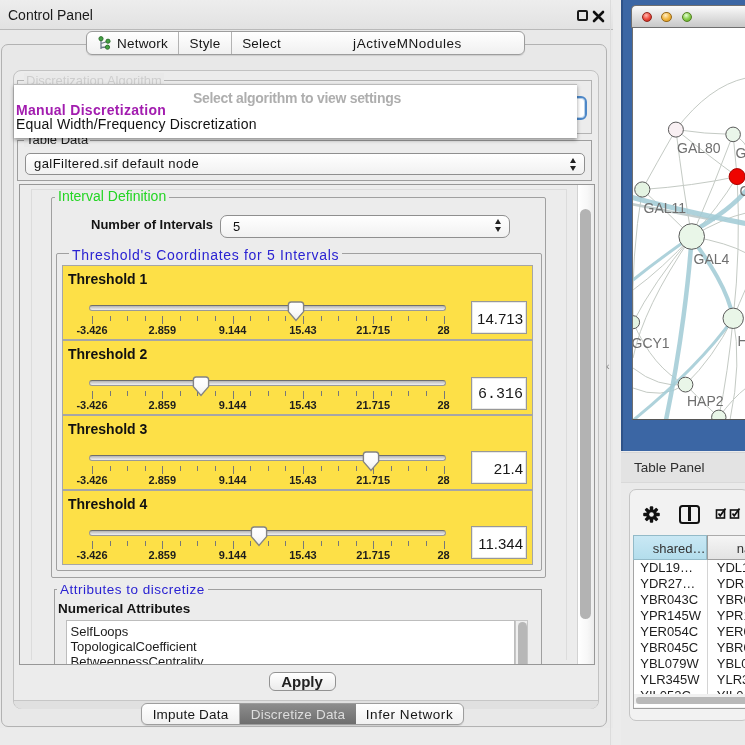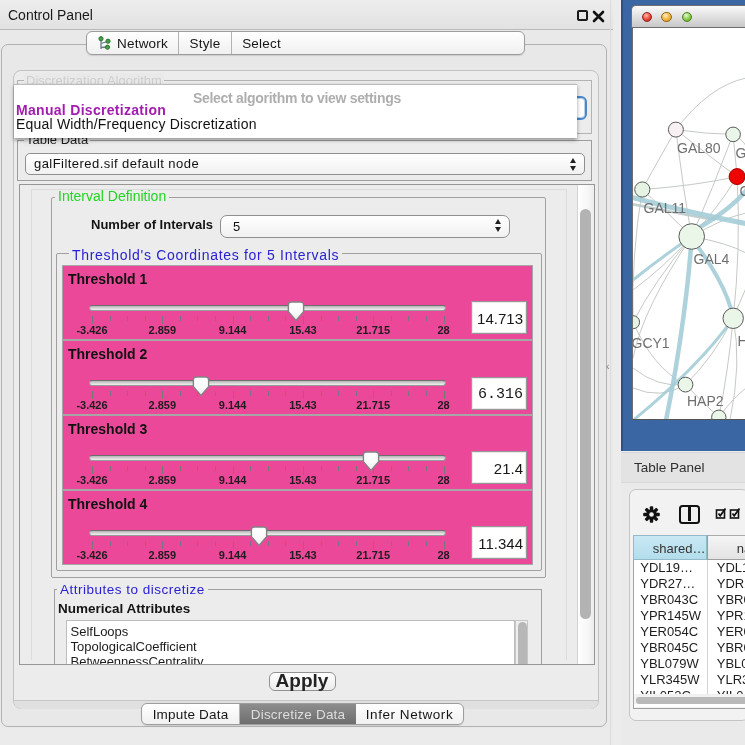--- a/index.html
+++ b/index.html
@@ -9,21 +9,21 @@
 .grpt{position:absolute;font-size:13px;line-height:13px;padding:0 3px;background:#ececec;}
 .combo{position:absolute;border:1px solid #8f8f8f;border-radius:5px;background:linear-gradient(#ffffff,#f1f1f1);}
 .cbt{position:absolute;font-size:13px;color:#111;}
 .spin{position:absolute;width:7px;}
 .spin .u{width:0;height:0;border-left:3.5px solid transparent;border-right:3.5px solid transparent;border-bottom:5px solid #222;margin-bottom:3px;}
 .spin .d{width:0;height:0;border-left:3.5px solid transparent;border-right:3.5px solid transparent;border-top:5px solid #222;}
 .tick{position:absolute;width:1px;background:#787878;}
 .slab{position:absolute;font-size:11px;font-weight:bold;color:#1d1d1d;transform:translateX(-50%);white-space:nowrap;}
 .vbox{position:absolute;left:408px;width:56px;height:33px;background:#fff;border:1px solid #989898;box-shadow:inset 0 0 0 1px #e8e8e8;}
 .vtxt{position:absolute;right:3px;top:2px;bottom:0;display:flex;align-items:center;font-size:15px;color:#181818;}
-.tpanel{position:absolute;left:62px;width:471px;height:75px;border:1px solid #a6a6a6;background:#ec4899;}
+.tpanel{position:absolute;left:62px;width:471px;height:75px;border:1px solid #a6a6a6;background:#fde047;}
 .tlabel{position:absolute;left:5px;top:5px;font-size:14px;font-weight:bold;color:#111;}
 .track{position:absolute;left:26px;width:357px;height:6px;top:38.5px;border:1px solid #999;border-top-color:#6e6e6e;border-radius:3px;background:linear-gradient(#b4b4b4,#d8d8d8 55%,#efefef);}
 .rowt{position:absolute;font-size:13px;line-height:16.1px;color:#1d1d1d;white-space:nowrap;}
 </style></head><body>
 <div class="abs" style="left:0;top:0;width:613px;height:30px;background:linear-gradient(#ededed,#e2e2e2);border-bottom:1px solid #b9b9b9;"></div>
 <div class="abs" style="left:8px;top:0;height:30px;display:flex;align-items:center;font-size:14px;color:#1a1a1a;">Control Panel</div>
 <div class="abs" style="left:577px;top:10px;width:11px;height:11px;border:2px solid #1a1a1a;border-radius:2px;"></div>
 <svg class="abs" style="left:591px;top:9px;" width="15" height="15">
     <path d="M3 3 L12 12 M12 3 L3 12" stroke="#111" stroke-width="2.6" stroke-linecap="round"></path>
   </svg>
@@ -32,20 +32,21 @@
 <div class="abs" style="left:13.5px;top:700px;width:584px;height:8.5px;background:#e0e0e0;border-top:1px solid #c6c6c6;border-radius:0 0 8px 8px;"></div>
 <div class="abs" style="left:86px;top:31px;width:439px;height:24px;border:1px solid #9d9d9d;border-radius:6px;background:linear-gradient(#ffffff,#f0f0f0);display:flex;overflow:hidden;box-shadow:0 1px 1px rgba(0,0,0,0.12);">
 <div class="seg" style="width:91px;"><svg width="15" height="17" viewBox="0 0 15 17" style="margin-right:5px;">
         <path d="M4 5 L4 14 M4 8.5 L10.5 6.5 M4 12.5 L10 12" stroke="#6b7b88" stroke-width="1.3" fill="none"></path>
         <circle cx="4" cy="3.7" r="2.1" fill="#43a143" stroke="#2a6b2a" stroke-width="0.9"></circle>
         <circle cx="11" cy="6.2" r="2.1" fill="#43a143" stroke="#2a6b2a" stroke-width="0.9"></circle>
         <circle cx="10.5" cy="12.2" r="2.1" fill="#43a143" stroke="#2a6b2a" stroke-width="0.9"></circle>
       </svg>Network</div>
 <div class="seg" style="width:53px;border-left:1px solid #b3b3b3;">Style</div>
 <div class="seg" style="width:60px;border-left:1px solid #b3b3b3;">Select</div>
+<div class="seg" style="flex:1;letter-spacing:0.55px;">jActiveMNodules</div>
 </div>
 <div class="abs" style="left:17px;top:80px;width:575px;height:54px;border:1px solid #b3b3b3;"></div>
 <div class="abs" style="left:24px;top:73px;font-size:13px;color:#cdcdcd;background:#e9e9e9;padding:0 2px;">Discretization Algorithm</div>
 <div class="abs" style="left:567px;top:96px;width:20px;height:24px;border:2px solid #4d87c7;border-radius:6px;background:#fff;box-shadow:inset 0 0 0 1px #b9d2ea;"></div>
 <div class="abs" style="left:17px;top:140px;width:575px;height:41px;border:1px solid #9e9e9e;"></div>
 <div class="abs" style="left:24px;top:133px;font-size:13px;line-height:14px;color:#1c1c1c;background:#e9e9e9;padding:0 2px;">Table Data</div>
 <div class="combo" style="left:25px;top:153px;width:560px;height:22px;"></div>
 <div class="cbt" style="left:34px;top:156px;letter-spacing:0.45px;">galFiltered.sif default node</div>
 <div class="spin" style="left:570px;top:158px;">
     <div class="u"></div>
@@ -243,21 +244,21 @@
     </svg>
 </div>
 <div class="abs" style="left:54px;top:589px;width:488px;height:74.5px;border:1px solid #a0a0a0;border-bottom:none;"></div>
 <div class="grpt" style="left:57px;top:582.5px;font-size:13.5px;letter-spacing:0.5px;color:#2a22d2;">Attributes to discretize</div>
 <div class="abs" style="left:58px;top:601px;font-size:13.5px;font-weight:bold;color:#141414;">Numerical Attributes</div>
 <div class="abs" style="left:65.5px;top:620px;width:449.5px;height:43.5px;background:#fff;border:1px solid #bdbdbd;border-bottom:none;overflow:hidden;">
 <div style="position:absolute;left:4px;top:3px;font-size:13px;color:#1c1c1c;line-height:15px;">SelfLoops<br>TopologicalCoefficient<br>BetweennessCentrality</div>
 </div>
 <div class="abs" style="left:515px;top:620px;width:13px;height:43.5px;background:#efefef;border:1px solid #c6c6c6;border-bottom:none;"></div>
 <div class="abs" style="left:517.5px;top:622px;width:9px;height:41.5px;background:#b7b7b7;border-radius:4.5px 4.5px 0 0;"></div>
-<div class="abs" style="left:268.5px;top:671.5px;width:67px;height:19.5px;border:1px solid #929292;border-radius:6px;background:linear-gradient(#ffffff,#ebebeb);display:flex;align-items:center;justify-content:center;font-size:19px;font-weight:bold;color:#222;">Apply</div>
+<div class="abs" style="left:268.5px;top:671.5px;width:67px;height:19.5px;border:1px solid #929292;border-radius:6px;background:linear-gradient(#ffffff,#ebebeb);display:flex;align-items:center;justify-content:center;font-size:15px;font-weight:bold;color:#222;">Apply</div>
 <div class="abs" style="left:141px;top:703px;width:323px;height:22px;border:1px solid #9d9d9d;border-radius:6px;background:linear-gradient(#ffffff,#f0f0f0);display:flex;overflow:hidden;box-shadow:0 1px 1px rgba(0,0,0,0.12);">
 <div class="seg" style="width:97px;">Impute Data</div>
 <div class="seg" style="width:117px;background:linear-gradient(#8d8d8d,#6e6e6e);color:#dedede;border-left:1px solid #b3b3b3;">Discretize Data</div>
 <div class="seg" style="flex:1;letter-spacing:0.55px;">Infer Network</div>
 </div>
 <div class="abs" style="left:0;top:728px;width:613px;height:17px;background:#ebebeb;"></div>
 <div class="abs" style="left:14px;top:84px;width:563px;height:54px;background:#ffffff;border-top:1px solid #bbbbbb;box-shadow:0 2px 4px rgba(0,0,0,0.4);z-index:50;"></div>
 <div class="abs" style="left:193px;top:89.5px;font-size:14px;font-weight:bold;letter-spacing:-0.3px;color:#aeaeae;z-index:51;">Select algorithm to view settings</div>
 <div class="abs" style="left:16px;top:102px;font-size:14px;letter-spacing:0.3px;font-weight:bold;color:#a21caf;z-index:51;">Manual Discretization</div>
 <div class="abs" style="left:16px;top:116px;font-size:14px;letter-spacing:0.2px;color:#111;z-index:51;">Equal Width/Frequency Discretization</div>

